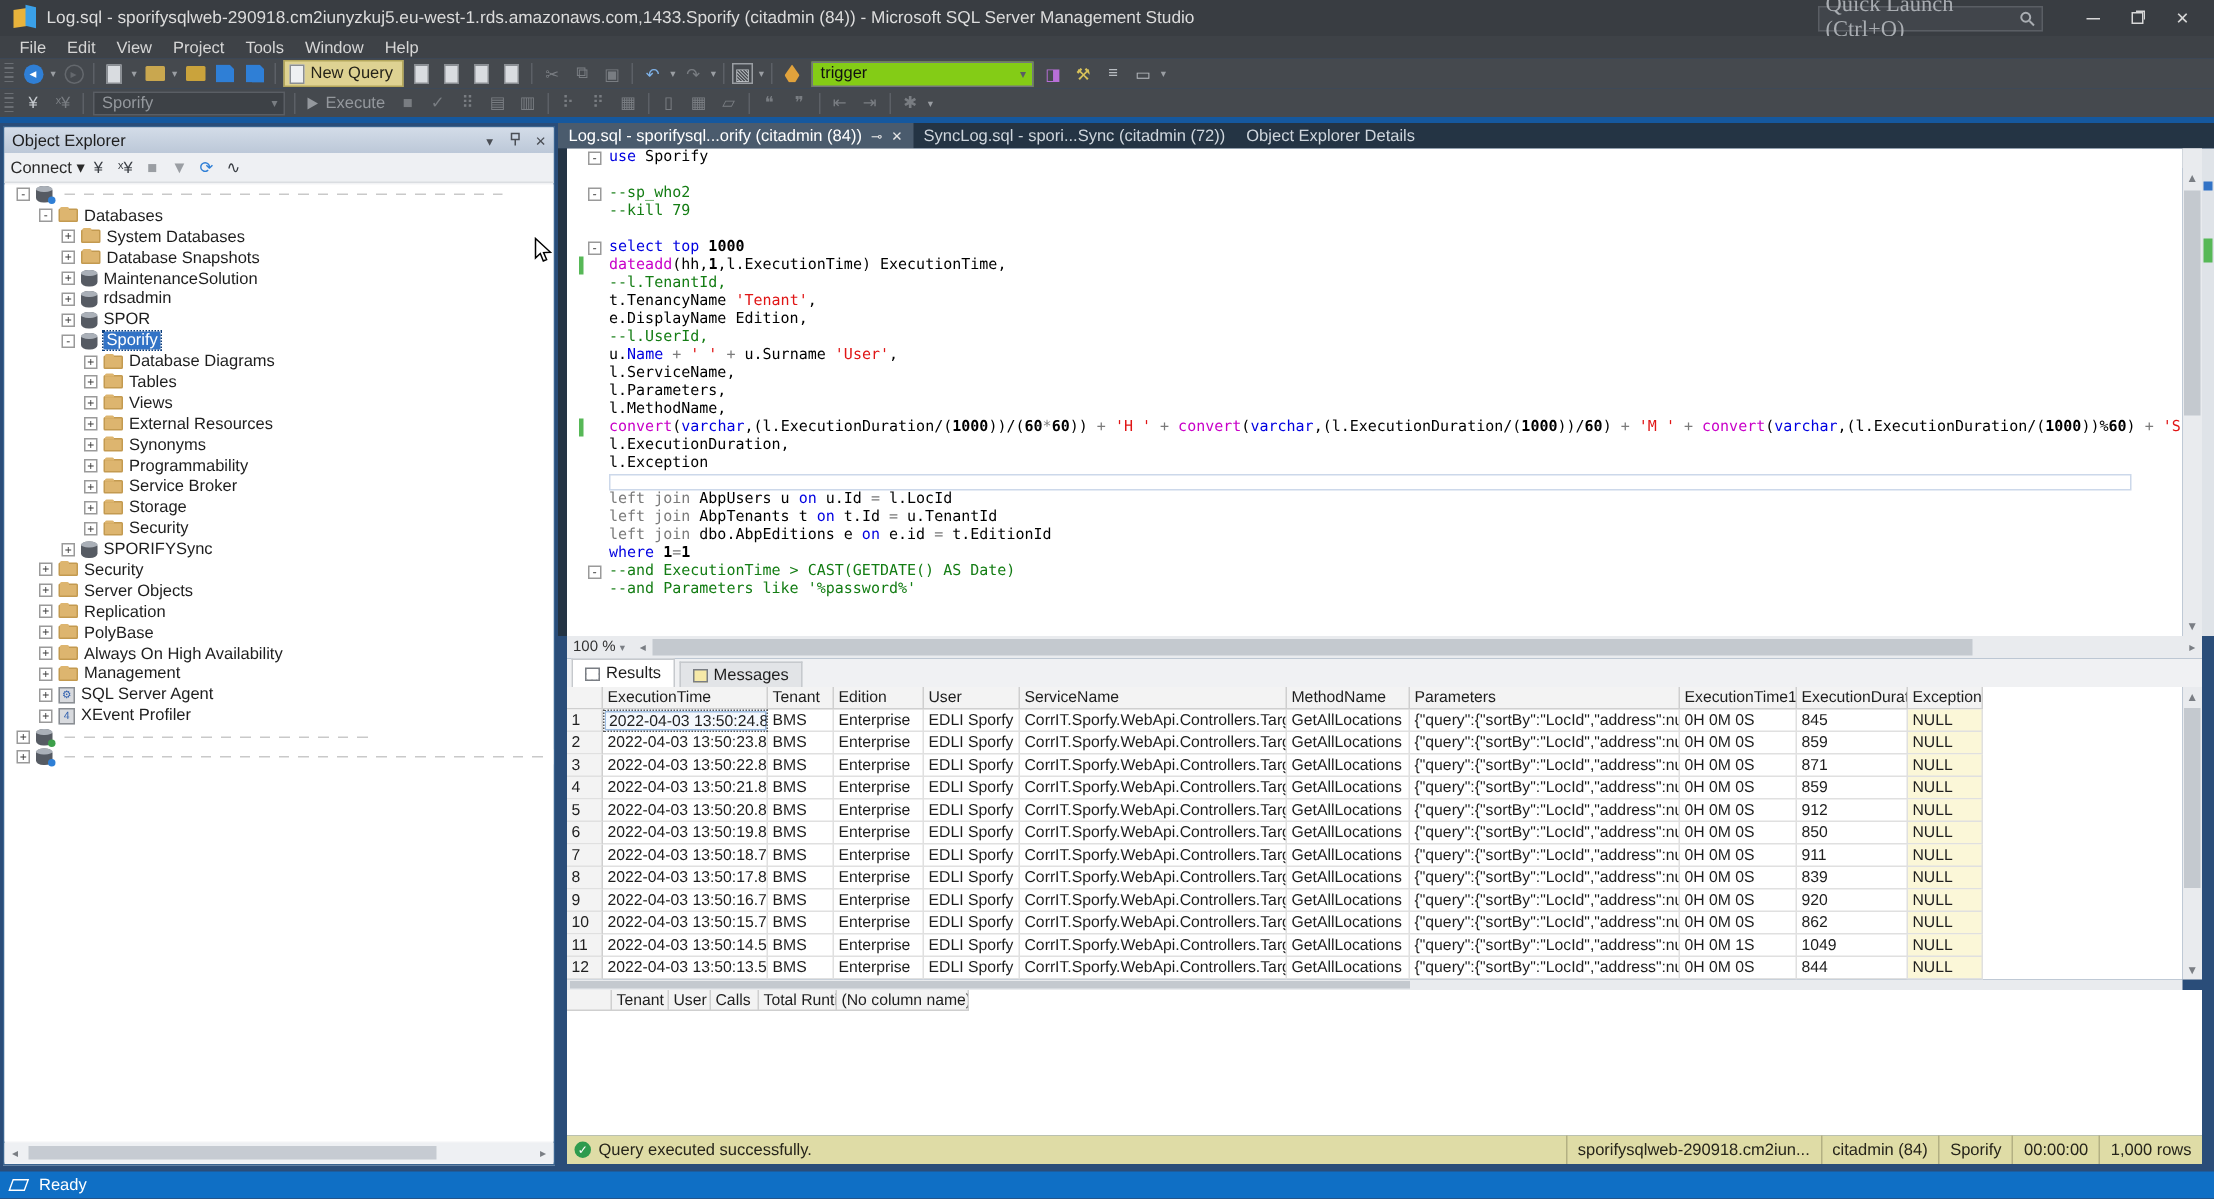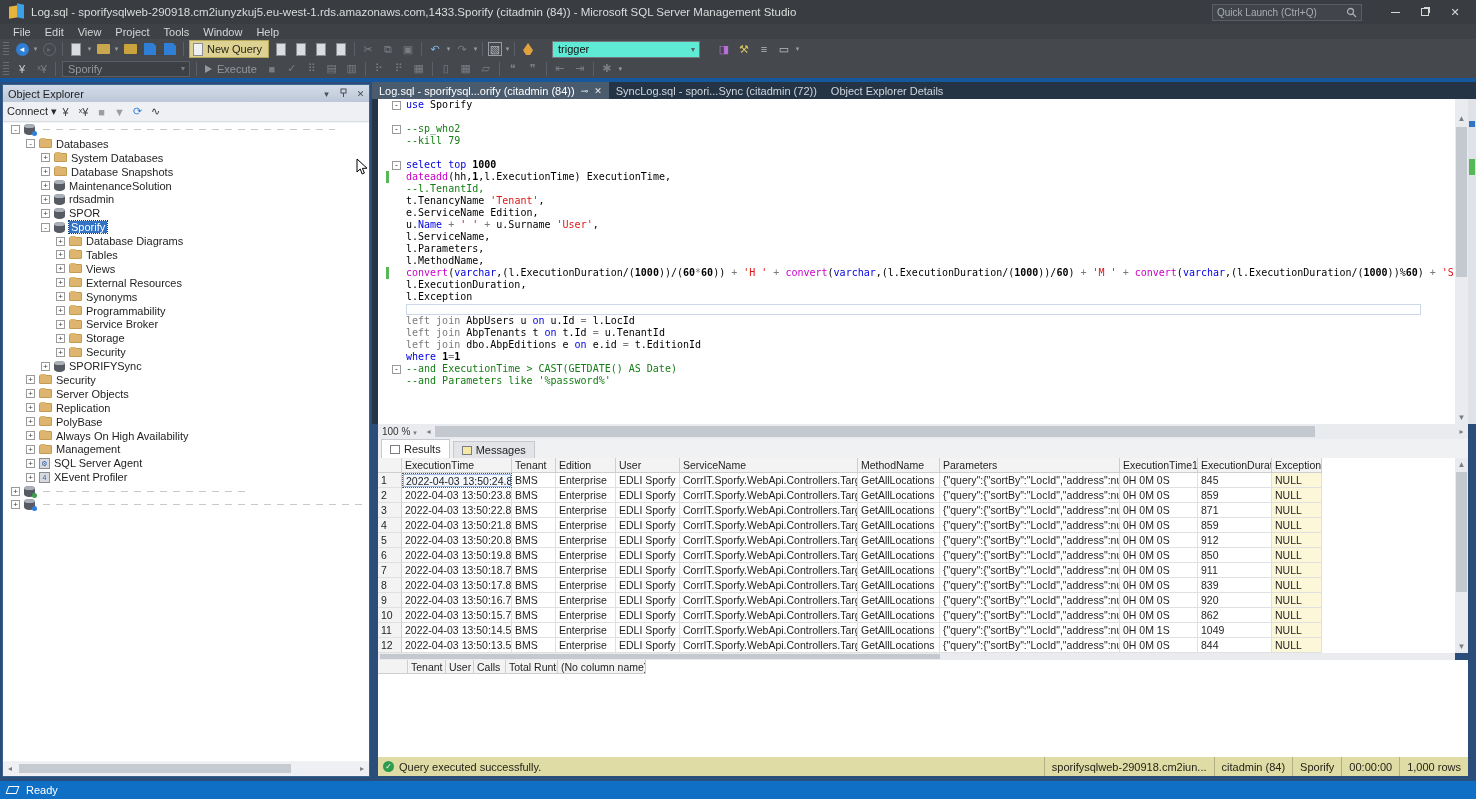--- a/index.html
+++ b/index.html
@@ -7,21 +7,21 @@
   body { font-family:"Liberation Sans", sans-serif; background:#2a4d79; position:relative; }
   .abs { position:absolute; }
 
   
   #titlebar { left:0; top:0; width:1476px; height:24px; background:#393d42; color:#dcdcdc;
     font-size:11.5px; display:flex; align-items:center; }
   #app-icon { width:16px; height:16px; margin:0 7px 0 8px; position:relative; }
   #app-icon .g1{position:absolute;left:1px;top:2px;width:9px;height:12px;background:#e8b33c;transform:skewY(-8deg);}
   #app-icon .g2{position:absolute;right:0;top:0;width:7px;height:14px;background:#3aa0e8;transform:skewY(14deg);}
   #quick-launch { margin-left:auto; width:150px; height:17px; background:#41454b; border:1px solid #5a5e64;
-    color:#a9adb2; font-size:10px; display:flex; align-items:center; padding:0 4px; }
+    color:#a9adb2; font-size:15px; display:flex; align-items:center; padding:0 4px;font-family:Liberation Serif, serif; }
   #quick-launch span { flex:1; }
   .winbtns { display:flex; margin:0 6px 0 18px; }
   .winbtn { width:30px; height:20px; display:flex; align-items:center; justify-content:center; color:#d8d8d8; font-size:11px;}
   .mini-bar{width:9px;height:1px;background:#d8d8d8;}
   .rest-box{width:8px;height:8px;border:1px solid #d8d8d8;box-shadow:2px -2px 0 -1px #d8d8d8;}
 
   #menubar { left:0; top:24px; width:1476px; height:15px; background:#3e4247; color:#d6d6d6;
     font-size:11px; display:flex; align-items:center; padding-left:6px; }
   .menu-item { padding:0 7px; height:15px; display:flex; align-items:center; }
 
@@ -35,21 +35,21 @@
   .tico.dim { opacity:.45; }
   .caret { width:7px; font-size:7px; color:#9a9ea3; text-align:center; }
   .circ-back{width:13px;height:13px;border-radius:50%;background:#2f7fd6;color:#fff;font-size:9px;line-height:13px;text-align:center;}
   .circ-fwd{width:13px;height:13px;border-radius:50%;border:1px solid #8a8e93;color:#8a8e93;font-size:8px;line-height:11px;text-align:center;}
   .floppy{width:12px;height:12px;background:#2f7fd6;clip-path:polygon(0 0,75% 0,100% 25%,100% 100%,0 100%);}
   .doc-ic{width:10px;height:13px;background:#d9dce0;border:1px solid #8a8e93;}
   .folder-ic{width:13px;height:10px;background:#c9a74f;border-radius:1px;}
   #new-query-btn { display:flex; align-items:center; height:18px; background:#ded292; border:1px solid #b4a75c;
     color:#26241a; font-size:11px; padding:0 6px 0 3px; margin:0 2px; }
   #new-query-btn .doc-ic { margin-right:4px; background:#eef0f2; }
-  #search-combo { width:148px; height:17px; background:#5eead4; border:1px solid #73777c; margin:0 14px;
+  #search-combo { width:148px; height:17px; background:#84cc16; border:1px solid #73777c; margin:0 3px;
     font-size:11px; color:#111; display:flex; align-items:center; padding-left:5px; }
   #search-combo .cbx-caret { margin-left:auto; color:#5a5e63; font-size:8px; padding-right:4px; }
   .flame { width:10px; height:12px; background:#e0a23c; clip-path:polygon(50% 0,100% 60%,70% 100%,30% 100%,0 60%); }
   #db-combo { width:128px; height:16px; background:#3d4146; border:1px solid #5a5e64; color:#94989d;
     font-size:11px; display:flex; align-items:center; padding-left:5px; margin:0 3px; }
   #db-combo .cbx-caret { margin-left:auto; color:#797d82; font-size:8px; padding-right:4px; }
   #execute-btn { display:flex; align-items:center; color:#94989d; font-size:11px; padding:0 5px; }
   #execute-btn .play { width:0; height:0; border-left:7px solid #94989d; border-top:4.5px solid transparent;
     border-bottom:4.5px solid transparent; margin-right:5px; }
   #accent-band { left:0; top:78px; width:1476px; height:4px; background:#15589e; }
@@ -499,21 +499,22 @@
 <div class="abs" id="editor">
     <div class="eline"><div class="fold">-</div><span class="k">use</span><span> Sporify</span></div>
     <div class="eline"></div>
     <div class="eline"><div class="fold">-</div><span class="c">--sp_who2</span></div>
     <div class="eline"><span class="c">--kill 79</span></div>
     <div class="eline"></div>
     <div class="eline"><div class="fold">-</div><span class="k">select top </span><span class="b">1000</span></div>
     <div class="eline"><div class="bar"></div><span class="f">dateadd</span><span>(hh,</span><span class="b">1</span><span>,l.ExecutionTime) ExecutionTime,</span></div>
     <div class="eline"><span class="c">--l.TenantId,</span></div>
     <div class="eline"><span>t.TenancyName </span><span class="s">'Tenant'</span><span>,</span></div>
-    <div class="eline"><span>e.ServiceName Edition,</span></div>
+    <div class="eline"><span>e.DisplayName Edition,</span></div>
+    <div class="eline"><span class="c">--l.UserId,</span></div>
     <div class="eline"><span>u.</span><span class="k">Name</span><span class="o"> + </span><span class="s">' '</span><span class="o"> + </span><span>u.Surname </span><span class="s">'User'</span><span>,</span></div>
     <div class="eline"><span>l.ServiceName,</span></div>
     <div class="eline"><span>l.Parameters,</span></div>
     <div class="eline"><span>l.MethodName,</span></div>
     <div class="eline"><div class="bar"></div><span class="f">convert</span><span>(</span><span class="k">varchar</span><span>,(l.ExecutionDuration/(</span><span class="b">1000</span><span>))/(</span><span class="b">60</span><span class="o">*</span><span class="b">60</span><span>)) </span><span class="o">+ </span><span class="s">'H '</span><span class="o"> + </span><span class="f">convert</span><span>(</span><span class="k">varchar</span><span>,(l.ExecutionDuration/(</span><span class="b">1000</span><span>))/</span><span class="b">60</span><span>) </span><span class="o">+ </span><span class="s">'M '</span><span class="o"> + </span><span class="f">convert</span><span>(</span><span class="k">varchar</span><span>,(l.ExecutionDuration/(</span><span class="b">1000</span><span>))%</span><span class="b">60</span><span>) </span><span class="o">+ </span><span class="s">'S'</span></div>
     <div class="eline"><span>l.ExecutionDuration,</span></div>
     <div class="eline"><span>l.Exception</span></div>
     <div class="eline"><div class="boxsel"></div></div>
     <div class="eline"><span class="o">left join</span><span> AbpUsers u </span><span class="k">on</span><span> u.Id </span><span class="o">=</span><span> l.LocId</span></div>
     <div class="eline"><span class="o">left join</span><span> AbpTenants t </span><span class="k">on</span><span> t.Id </span><span class="o">=</span><span> u.TenantId</span></div>

